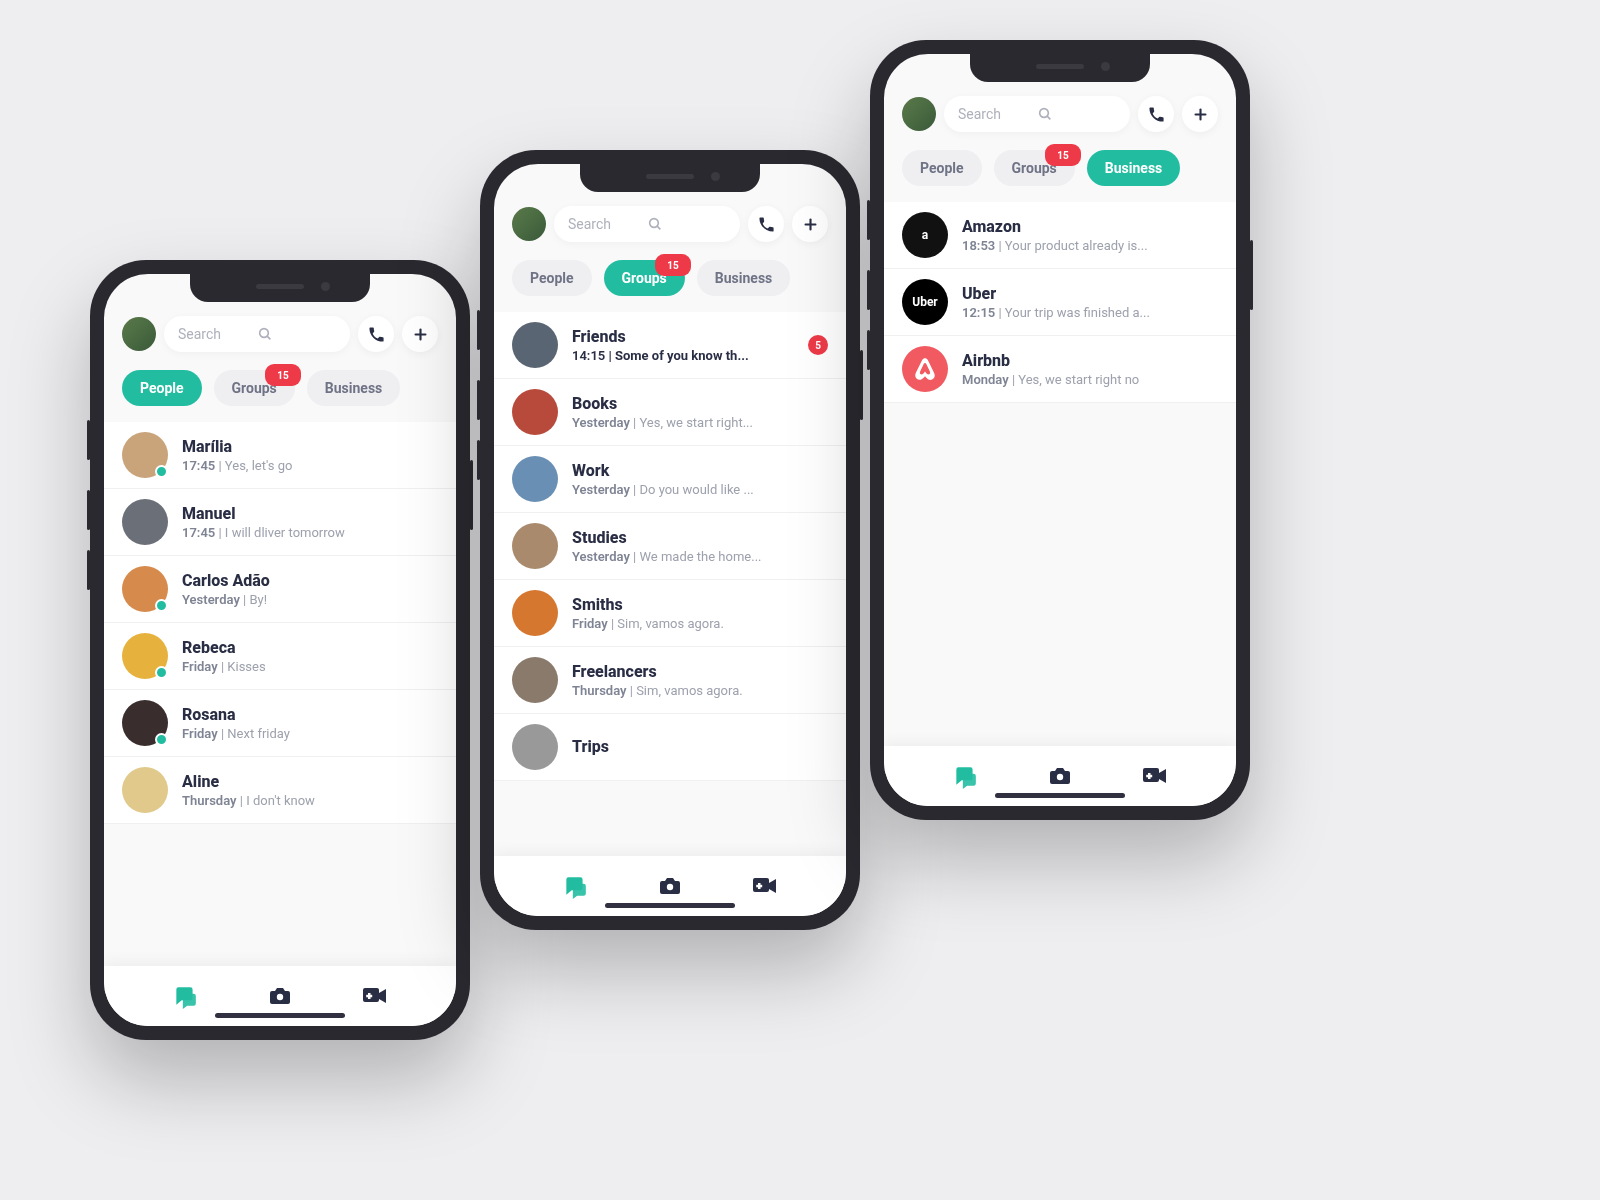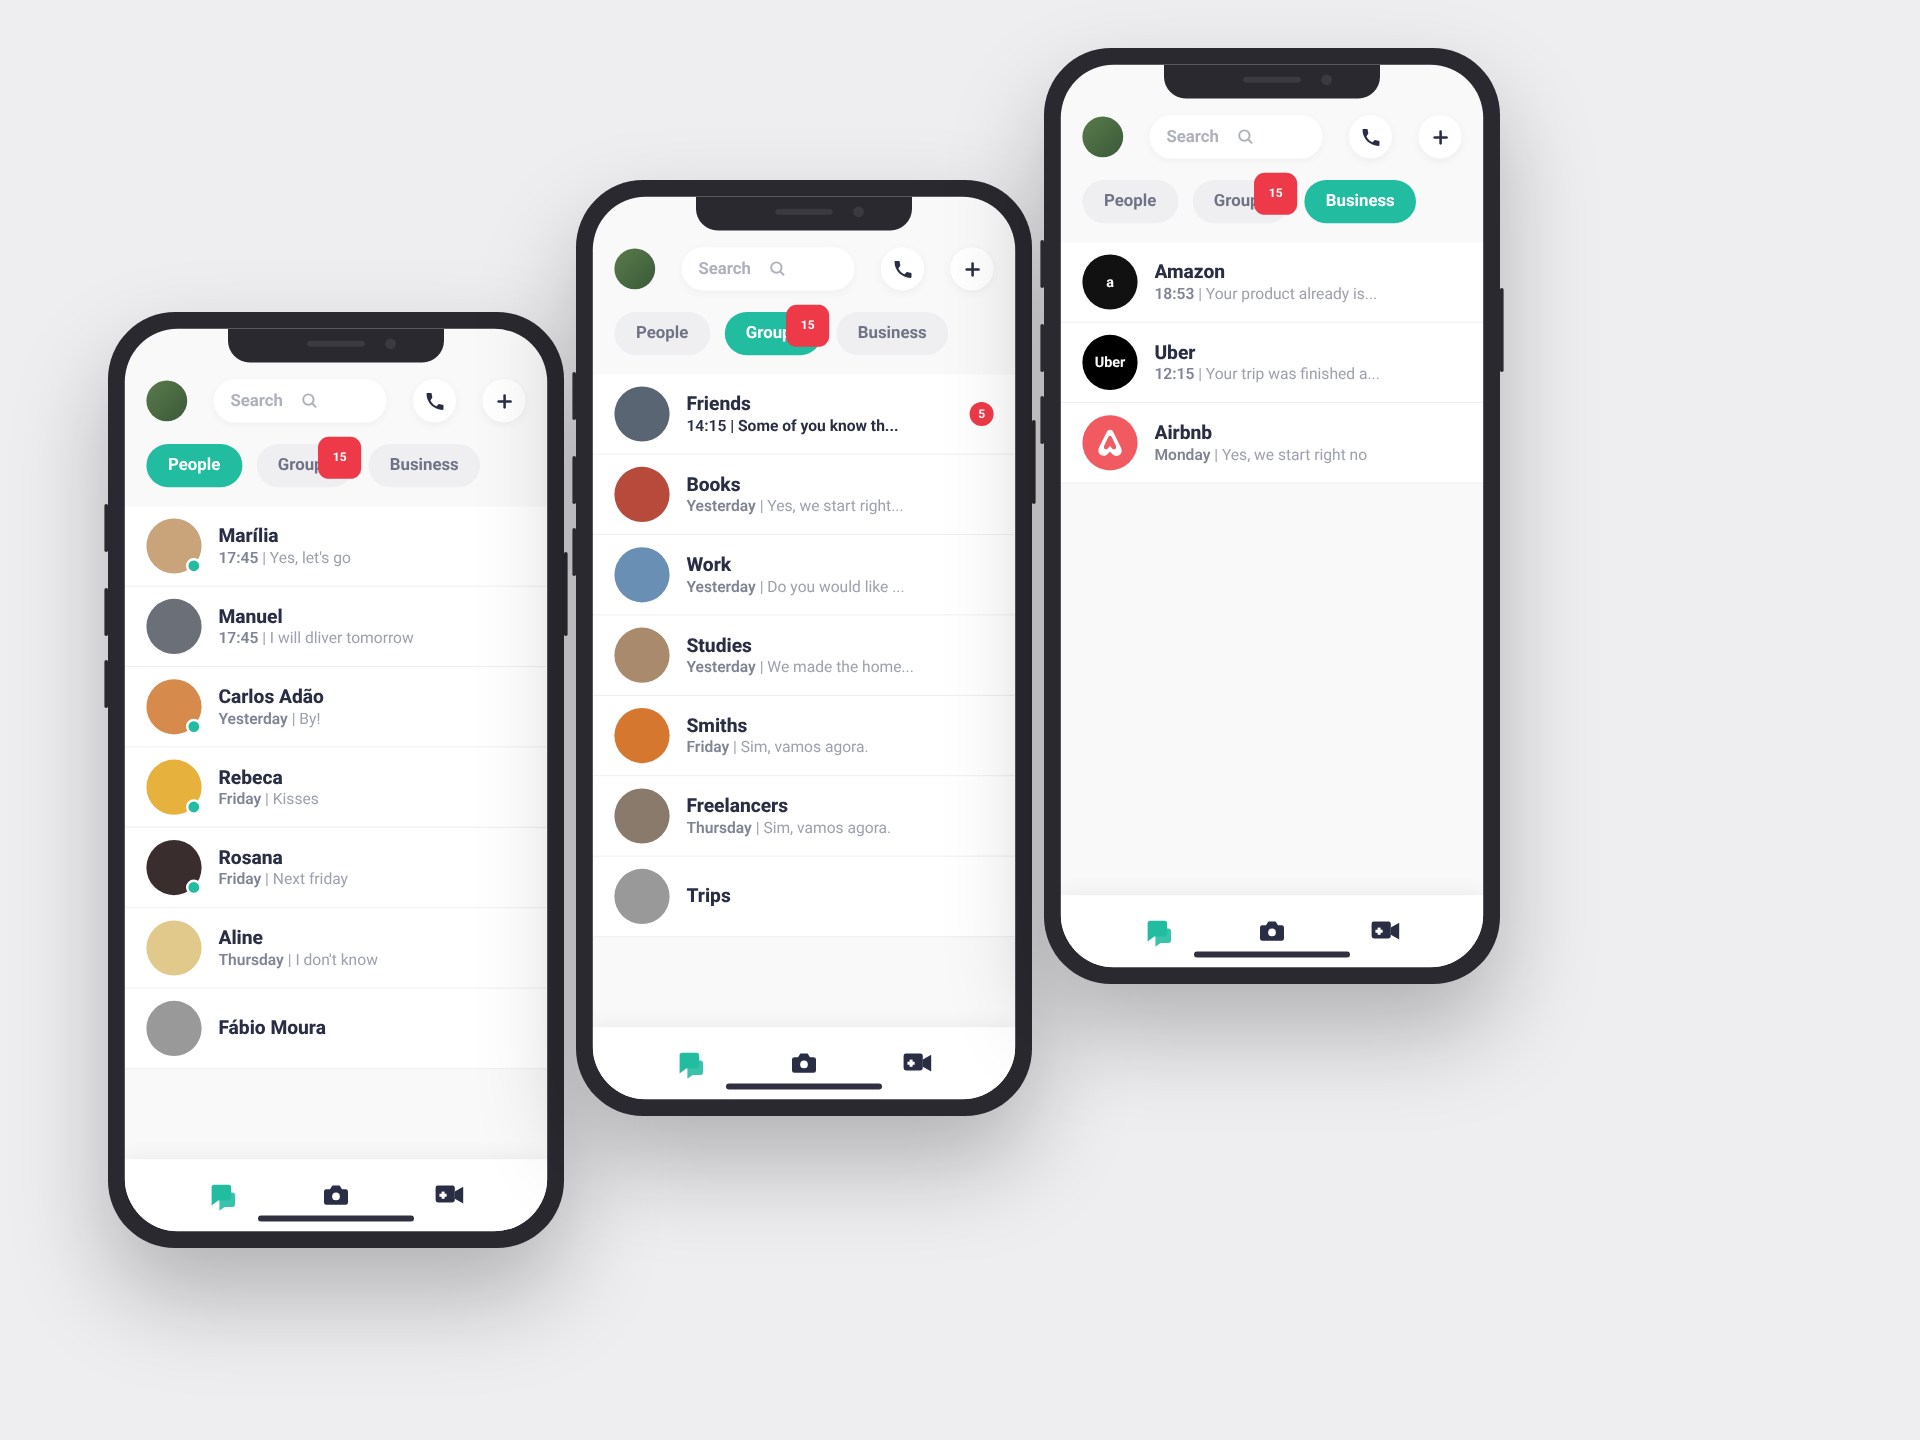--- a/index.html
+++ b/index.html
@@ -84,23 +84,22 @@
     transform: translateX(-50%);
     width: 130px;
     height: 5px;
     background: #303040;
     border-radius: 3px;
     z-index: 5;
   }
   .header-row {
     display: flex;
     align-items: center;
-    gap: 22px;
+    gap: 8px;
     padding: 42px 18px 14px 18px;
-    font-weight: bold;
   }
   .avatar-small {
     width: 34px; height: 34px;
     border-radius: 50%;
     flex-shrink: 0;
     display: flex; align-items: center; justify-content: center;
     color: #fff; font-size: 12px; font-weight: 600;
   }
   .search-pill {
     flex: 1;
@@ -141,21 +140,21 @@
     background: #efeff2;
     cursor: pointer;
   }
   .tab.active {
     background: #22bda1;
     color: #fff;
   }
   .tab .badge {
     position: absolute;
     top: -6px; right: -6px;
-    min-width: 18px; height: 35px;
+    min-width: 18px; height: 22px;
     background: #ee3a48;
     color: #fff;
     font-size: 10px;
     font-weight: 700;
     border-radius: 9px;
     display: flex;
     align-items: center;
     justify-content: center;
     padding: 0 12px;
   }
@@ -322,27 +321,20 @@
             <div class="li-sub"><span class="time">Friday</span> | Next friday</div>
           </div>
         </div>
         <div class="list-item">
           <div class="li-avatar" style="background:#e0c98a"></div>
           <div class="li-text">
             <div class="li-title">Aline</div>
             <div class="li-sub"><span class="time">Thursday</span> | I don't know</div>
           </div>
         </div>
-        <div class="list-item">
-          <div class="li-avatar" style="background:#999"></div>
-          <div class="li-text">
-            <div class="li-title">Fábio Moura</div>
-            <div class="li-sub"><span class="time"></span></div>
-          </div>
-        </div>
       </div>
       <div class="bottom-nav">
         <div class="nav-icon">
           <span>
             <svg width="26" height="26" viewBox="0 0 24 24" fill="#22bda1">
               <path d="M4 4h13a2 2 0 012 2v8a2 2 0 01-2 2H9l-5 4V6a2 2 0 012-2z"></path>
               <path d="M9 9h10a2 2 0 012 2v7a2 2 0 01-2 2h-6l-4 3V11a2 2 0 012-2z" fill="#22bda1" opacity="0.9" transform="translate(1,1)"></path>
             </svg>
           </span>
         </div>

